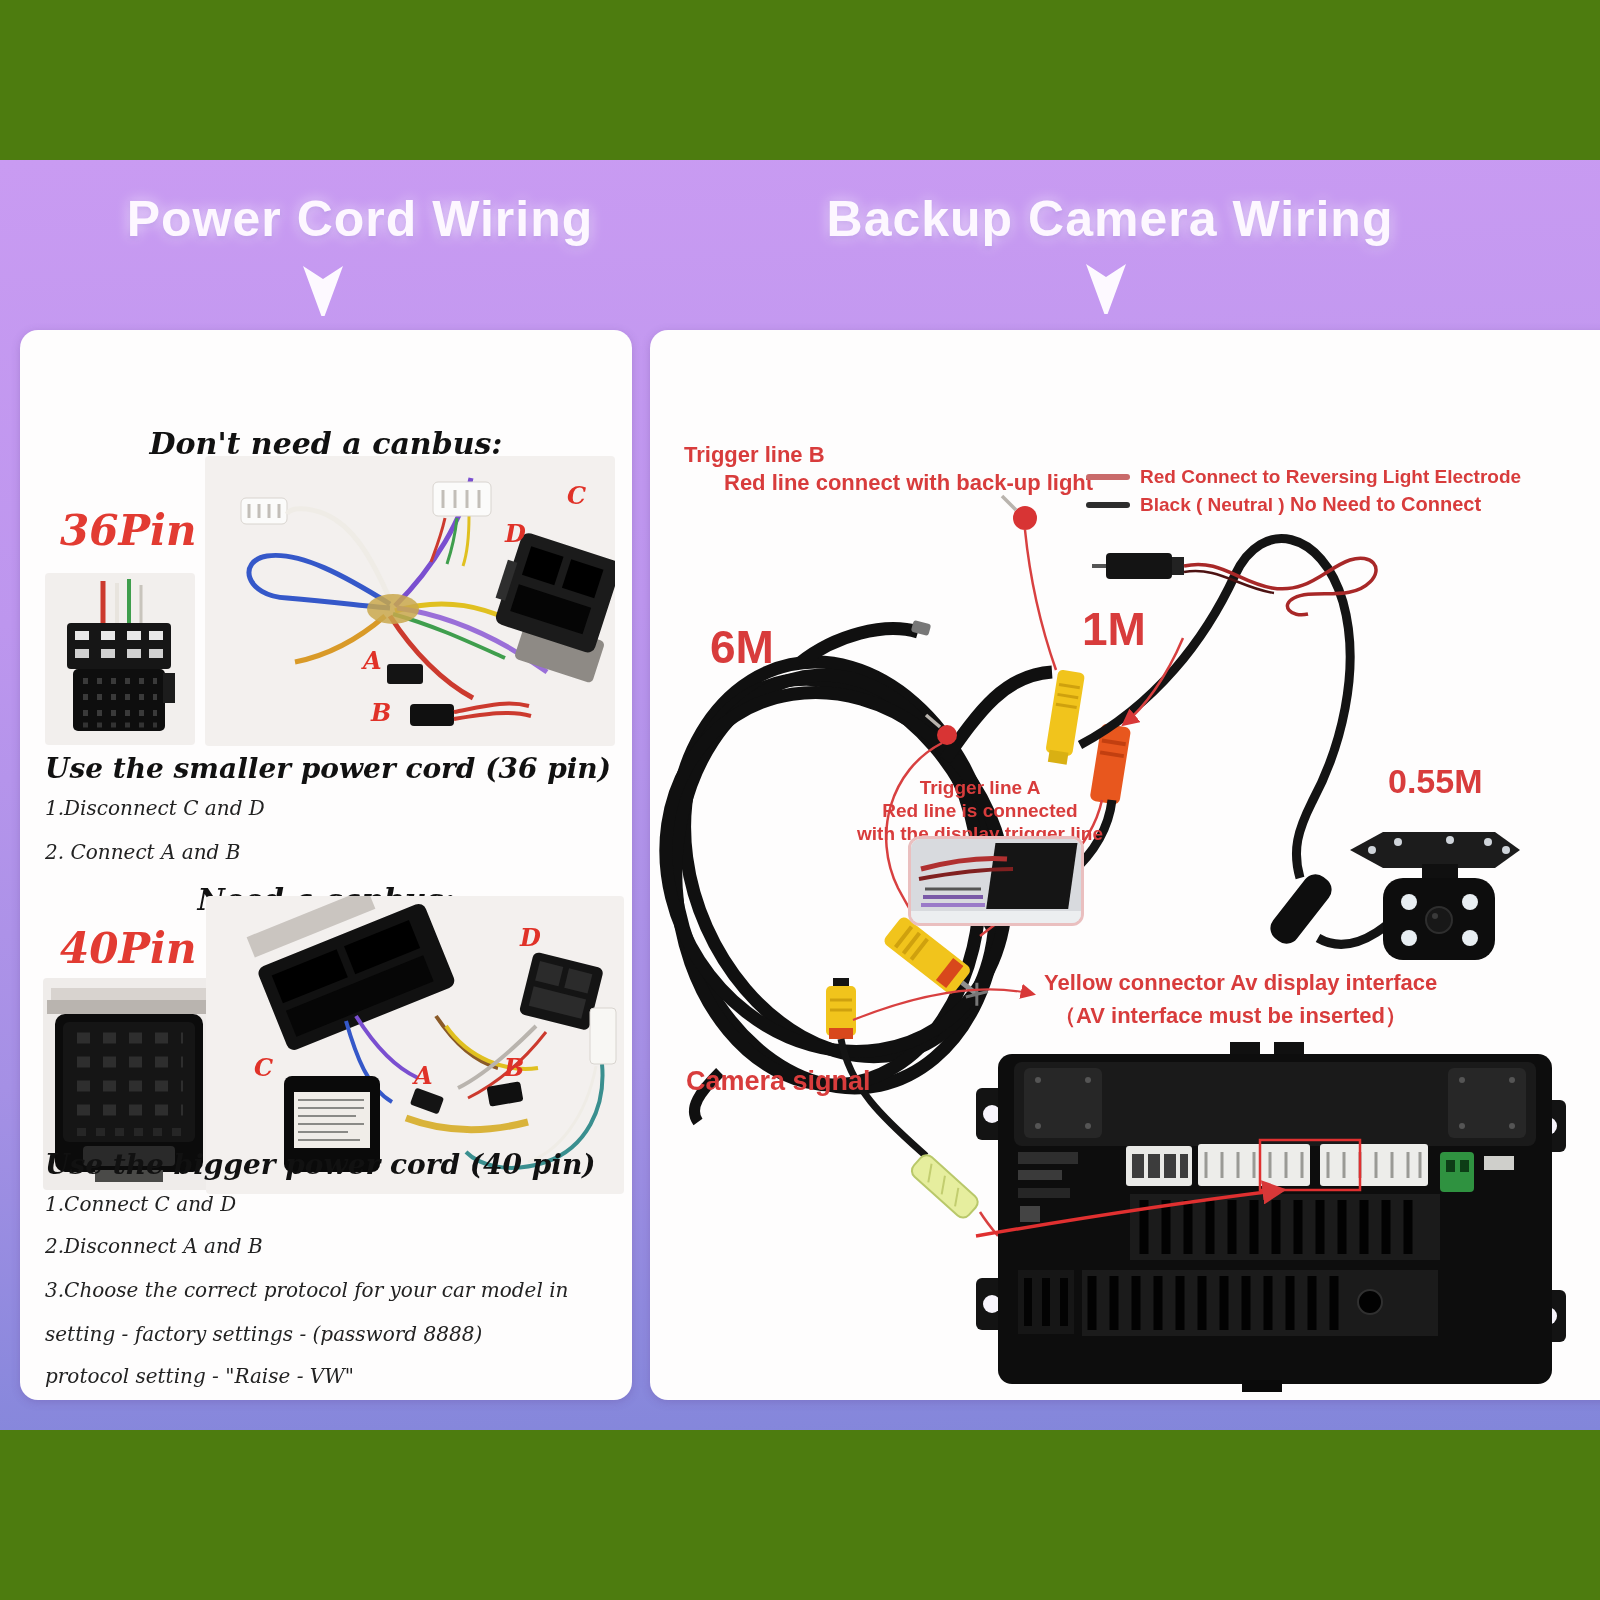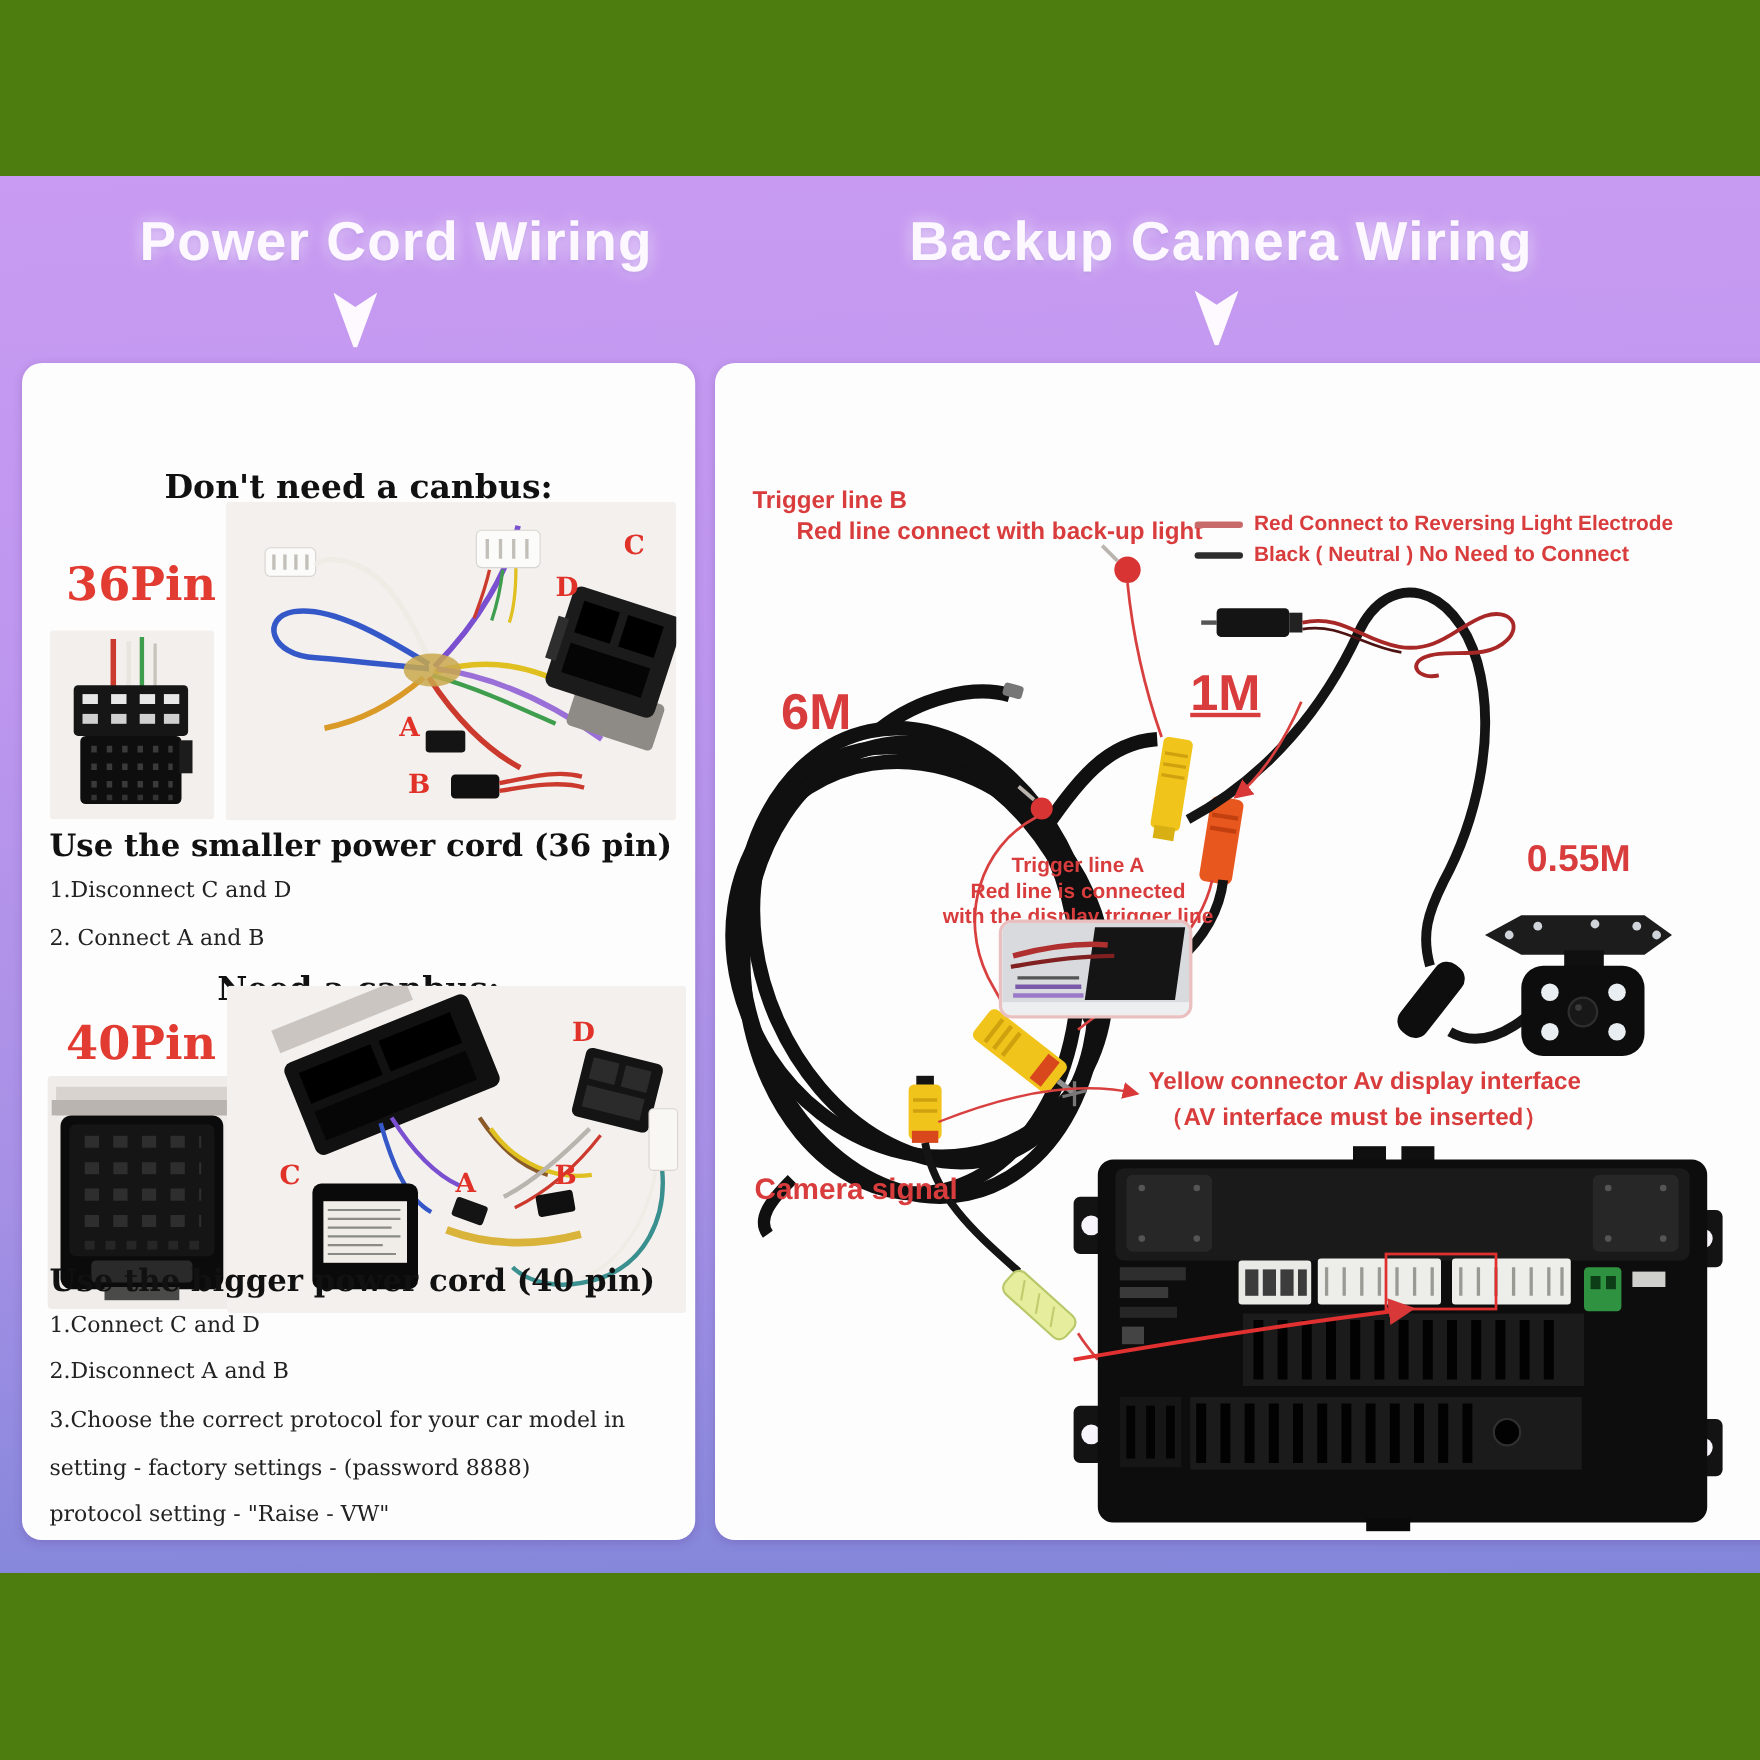--- a/index.html
+++ b/index.html
@@ -12,21 +12,21 @@
        text-shadow:0 0 14px rgba(255,255,255,.65),0 2px 4px rgba(150,110,215,.45);}
   .hdr-left{left:55px;width:610px;}
   .hdr-right{left:760px;width:700px;}
   .down-arrow{position:absolute;width:40px;height:50px;background:#fdf9ff;
      clip-path:polygon(0 0,50% 26%,100% 0,54% 100%,46% 100%);
      filter:drop-shadow(0 0 6px rgba(255,255,255,.6));}
   .arrow-left{left:303px;top:266px;}
   .arrow-right{left:1086px;top:264px;}
   .card{position:absolute;top:330px;height:1070px;background:#fefdfd;border-radius:18px;
         box-shadow:0 2px 8px rgba(90,60,140,.25);}
-  .card-left{left:20px;width:612px;}
+  .card-left{left:20px;width:612px;font-style:italic;}
   .card-right{left:650px;width:1024px;}
   .abs{position:absolute;}
   
   .lc-title{width:100%;text-align:center;font-family:"DejaVu Serif",serif;font-weight:bold;
             font-size:30px;color:#111;}
   .pin-label{font-family:"DejaVu Serif",serif;font-weight:bold;font-size:42px;color:#e23b32;}
   .lc-use{font-family:"DejaVu Serif",serif;font-weight:bold;font-size:28px;color:#111;}
   .lc-step{font-family:"DejaVu Serif",serif;font-size:20px;color:#222;}
   .photo{position:absolute;overflow:hidden;border-radius:4px;}
   .photo svg{display:block;}
@@ -352,21 +352,21 @@
     <div class="legend-row" style="left:436px;top:136px;justify-content:space-between;">
       <div class="legend-swatch" style="background: rgb(201, 106, 106);"></div>
       <div class="legend-text">Red Connect to Reversing Light Electrode</div>
     </div>
     <div class="legend-row" style="left:436px;top:163px;">
       <div class="legend-swatch" style="background: rgb(45, 45, 45);"></div>
       <div class="legend-text"><span>Black ( Neutral ) </span><span class="bolder">No Need to Connect</span></div>
     </div>
 
     <div class="red-note f46" style="left:60px;top:290px;">6M</div>
-    <div class="red-note f46" style="left:432px;top:272px;text-decoration:underline;">1M</div>
+    <div class="red-note f46" style="left:432px;top:272px;">1M</div>
     <div class="red-note f34" style="left:738px;top:432px;">0.55M</div>
 
     <div class="red-note f19 trig-a" style="left:205px;top:446px;">Trigger line A</div>
     <div class="red-note f19 trig-a" style="left:205px;top:469px;">Red line is connected</div>
     <div class="red-note f19 trig-a" style="left:205px;top:492px;">with the display trigger line</div>
 
     <div class="inset-box">
       <svg width="170" height="84" viewBox="0 0 170 84">
         <rect width="170" height="84" fill="#d8dade"></rect>
         <rect x="85" y="4" width="82" height="66" fill="#151515" transform="skewX(-8)"></rect>

